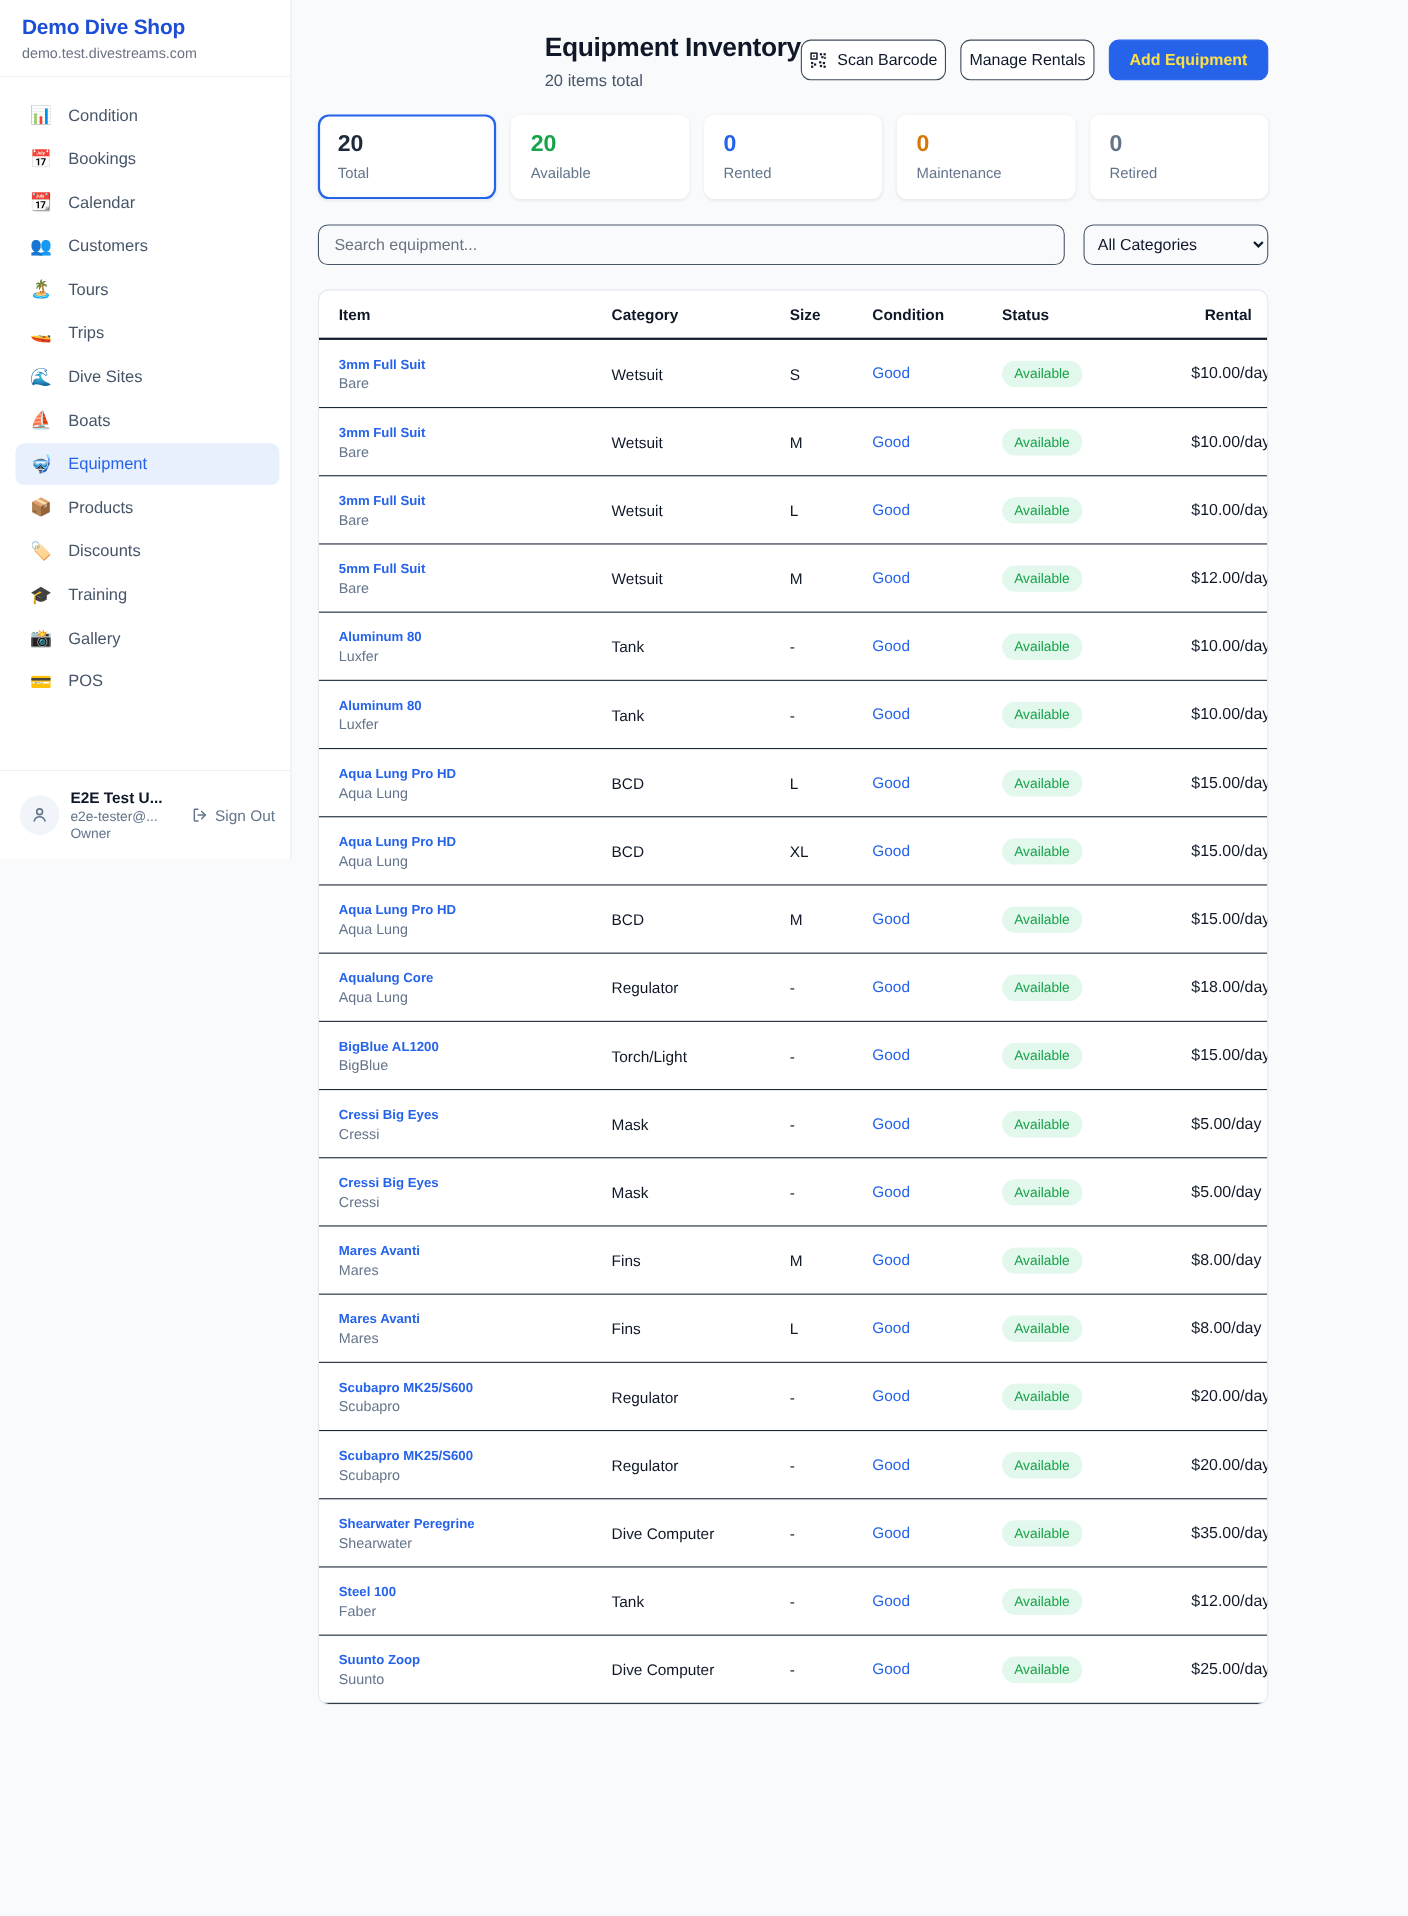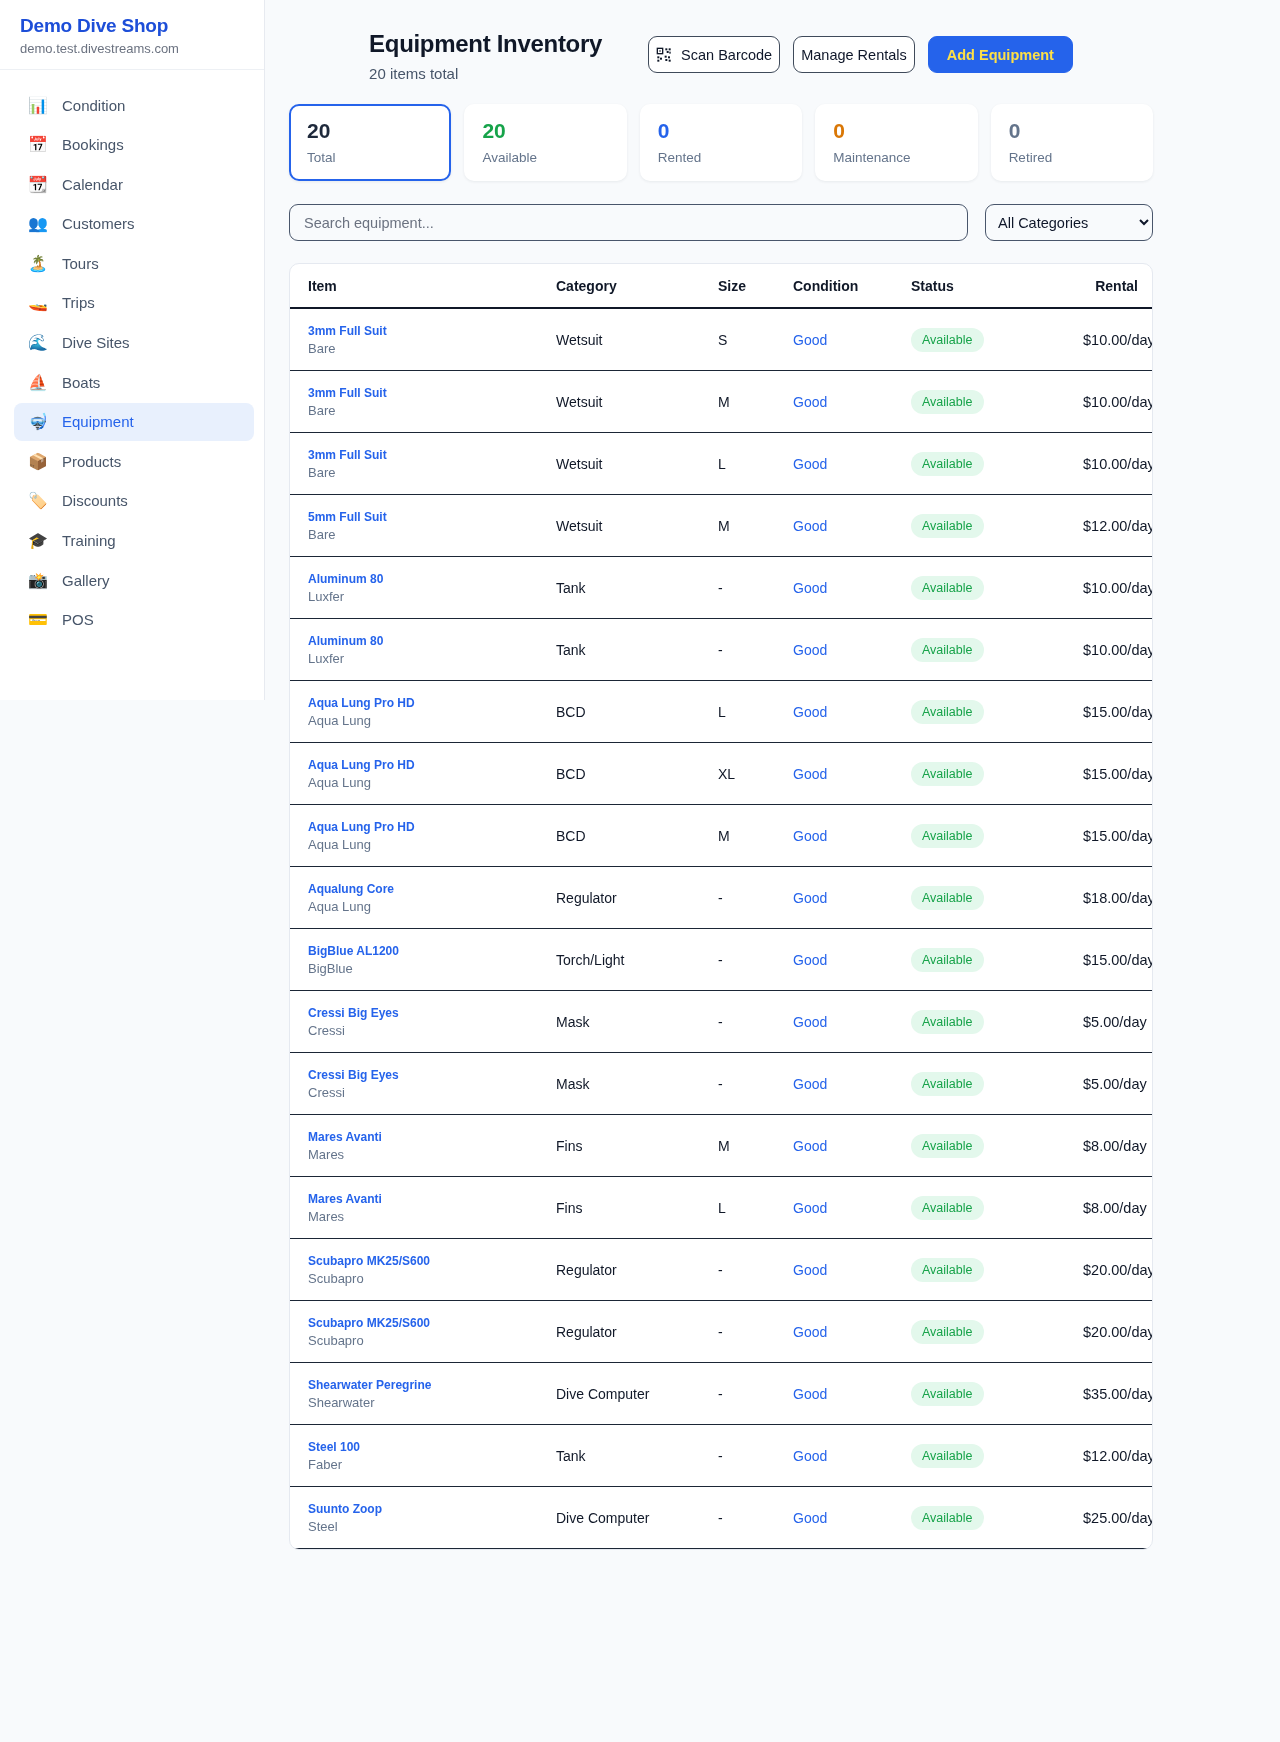--- a/index.html
+++ b/index.html
@@ -44,21 +44,21 @@
   .user-name { font-size: 14px; font-weight: 700; color: #0f172a; white-space: nowrap; }
   .user-email, .user-role { font-size: 12.5px; color: #64748b; margin-top: 2px; white-space: nowrap; }
   .signout {
     display: flex; align-items: center; gap: 6px;
     color: #64748b; font-size: 14px; background: none; border: none;
     font-family: inherit; cursor: pointer; flex: 0 0 auto;
   }
   
   .main { flex: 1; padding: 30px 0 0 24px; }
   .container { width: 864px; }
-  .page-head { display: flex; justify-content: center; align-items: flex-start; gap: 46px; }
+  .page-head { display: flex; justify-content: flex-end; align-items: flex-start; }
   .page-title { font-size: 24px; font-weight: 700; color: #101828; letter-spacing: -0.3px; }
   .page-sub { font-size: 15px; color: #475569; margin-top: 7px; }
   .head-actions { display: flex; gap: 13px; margin-top: 6px; }
   .btn {
     height: 37px; border-radius: 9px; font-size: 14.5px; font-family: inherit;
     display: inline-flex; align-items: center; gap: 9px; cursor: pointer;
   }
   .btn-outline { background: #fff; border: 1px solid #3f4a5a; color: #0f172a; padding: 0 7px; font-weight: 400; }
   .btn-primary { background: #2563eb; border: 1px solid #2563eb; color: #fde047; padding: 0 18px; font-weight: 600; }
   
@@ -182,20 +182,41 @@
       <div class="nav-item">
         <span class="nav-icon">📸</span>
         <span>Gallery</span>
       </div>
 
       <div class="nav-item">
         <span class="nav-icon">💳</span>
         <span>POS</span>
       </div>
     </nav>
+  <div class="user-sec">
+    <div class="avatar">
+      <svg width="18" height="18" viewBox="0 0 24 24" fill="none" stroke="#64748b" stroke-width="2" stroke-linecap="round">
+        <circle cx="12" cy="8" r="3.5"></circle>
+          <path d="M5.5 19c1-3.4 3.5-5 6.5-5s5.5 1.6 6.5 5"></path>
+      </svg>
+    </div>
+    <div class="user-info">
+      <div class="user-name">E2E Test U...</div>
+      <div class="user-email">e2e-tester@...</div>
+      <div class="user-role">Owner</div>
+    </div>
+    <button class="signout">
+      <svg width="16" height="16" viewBox="0 0 24 24" fill="none" stroke="#64748b" stroke-width="2" stroke-linecap="round" stroke-linejoin="round">
+        <path d="M9 4H5a1 1 0 0 0-1 1v14a1 1 0 0 0 1 1h4"></path>
+          <path d="M14 7l5 5-5 5"></path>
+          <path d="M19 12H9"></path>
+      </svg>
+      <span>Sign Out</span>
+    </button>
+  </div>
 </aside>
 
 <main class="main">
   <div class="container">
     <div class="page-head">
       <div>
         <h1 class="page-title">Equipment Inventory</h1>
         <div class="page-sub">20 items total</div>
       </div>
       <div class="head-actions">
@@ -496,21 +517,21 @@
             <div class="cell-cat">Tank</div>
             <div class="cell-size">-</div>
             <div><span class="cond-link">Good</span></div>
             <div><span class="status-badge">Available</span></div>
             <div class="cell-rental">$12.00/day</div>
           </div>
 
           <div class="t-grid t-row">
             <div>
               <div class="item-link">Suunto Zoop</div>
-              <div class="item-brand">Steel</div>
+              <div class="item-brand">Suunto</div>
             </div>
             <div class="cell-cat">Dive Computer</div>
             <div class="cell-size">-</div>
             <div><span class="cond-link">Good</span></div>
             <div><span class="status-badge">Available</span></div>
             <div class="cell-rental">$25.00/day</div>
           </div>
         </div>
     </div>
   </div>

